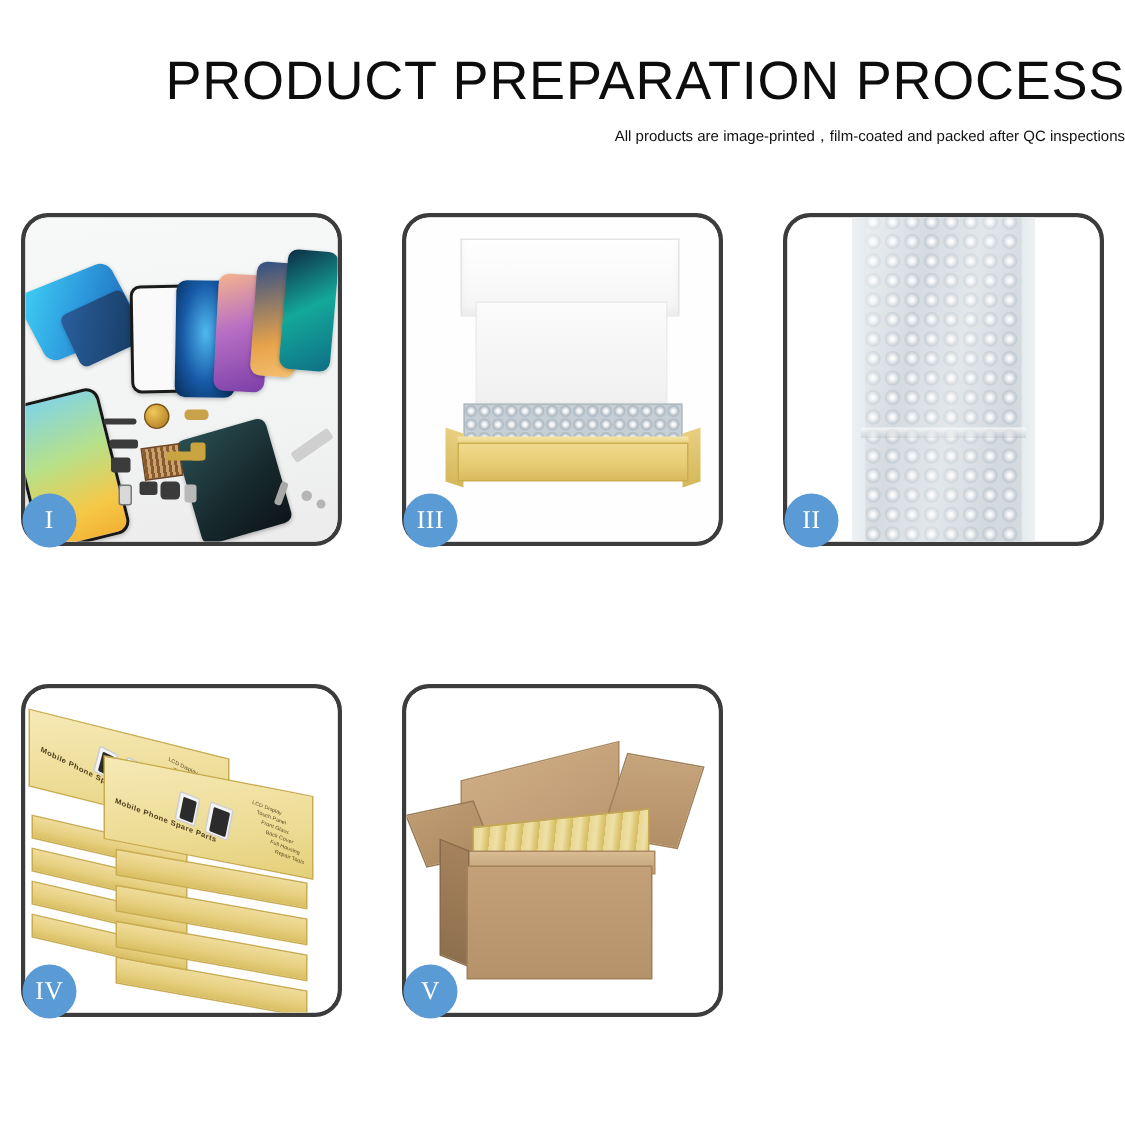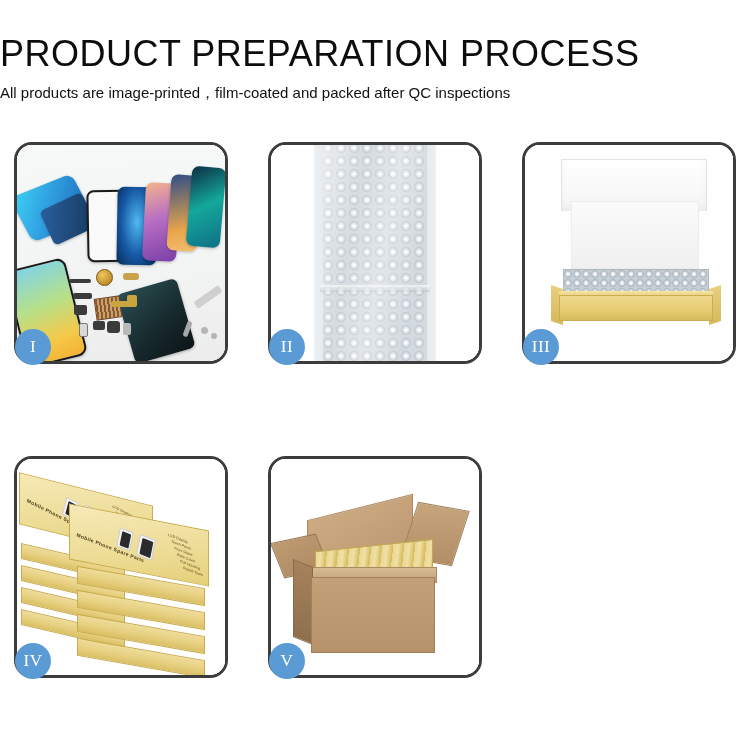--- a/index.html
+++ b/index.html
@@ -5,33 +5,33 @@
   * { box-sizing: border-box; margin: 0; padding: 0; }
   html, body {
     width: 750px; height: 750px;
     background: #ffffff;
     font-family: "Liberation Sans", sans-serif;
     overflow: hidden;
   }
   .page { position: relative; width: 750px; height: 750px; background: #fff; }
 
   
-  .header { position: absolute; top: 0; left: 0; width: 750px; text-align: left; }
+  .header { position: absolute; top: 0; left: 0; width: 750px; text-align: right; }
   .title {
     margin-top: 33px;
     font-size: 36px;
     letter-spacing: 0.5px;
     color: #0d0d0d;
     font-weight: 400;
     white-space: nowrap;
     font-family: "Liberation Sans", sans-serif;
   }
   .subtitle {
     margin-top: 9px;
-    font-size: 15px;
+    font-size: 10px;
     color: #111;
     font-weight: 400;
     white-space: nowrap;
   }
 
   
   .grid {
     position: absolute;
     top: 142px; left: 14px;
     width: 722px;
@@ -388,43 +388,43 @@
         <div class="part pt11"></div>
         <div class="part pt12"></div>
         <div class="part pt13"></div>
         <div class="part pt14"></div>
       </div>
       <div class="badge">I</div>
     </div>
 
     <div class="panel">
       <div class="panel-inner">
-        <div class="bw-bg"></div>
-        <div class="bw-sleeve"></div>
-        <div class="bw-bubbles"></div>
-        <div class="bw-fold"></div>
-        <div class="bw-sheen"></div>
-      </div>
-      <div class="badge">II</div>
-    </div>
-
-    <div class="panel">
-      <div class="panel-inner">
         <div class="b3-bg"></div>
         <div class="b3-lidflapL"></div>
         <div class="b3-lidflapR"></div>
         <div class="b3-lid"></div>
         <div class="b3-foam"></div>
         <div class="b3-bubble"></div>
         <div class="b3-sideL"></div>
         <div class="b3-sideR"></div>
         <div class="b3-rim"></div>
         <div class="b3-front"></div>
       </div>
       <div class="badge">III</div>
+    </div>
+
+    <div class="panel">
+      <div class="panel-inner">
+        <div class="bw-bg"></div>
+        <div class="bw-sleeve"></div>
+        <div class="bw-bubbles"></div>
+        <div class="bw-fold"></div>
+        <div class="bw-sheen"></div>
+      </div>
+      <div class="badge">II</div>
     </div>
 
     <div class="panel">
       <div class="panel-inner">
         <div class="b4-bg"></div>
         <div class="stack">
 
           <div class="sbox" style="left:4px;  top:96px;  width:104px; height:16px; transform:skewY(13deg);"></div>
           <div class="sbox" style="left:4px;  top:118px; width:104px; height:16px; transform:skewY(13deg);"></div>
           <div class="sbox" style="left:4px;  top:140px; width:104px; height:16px; transform:skewY(13deg);"></div>

